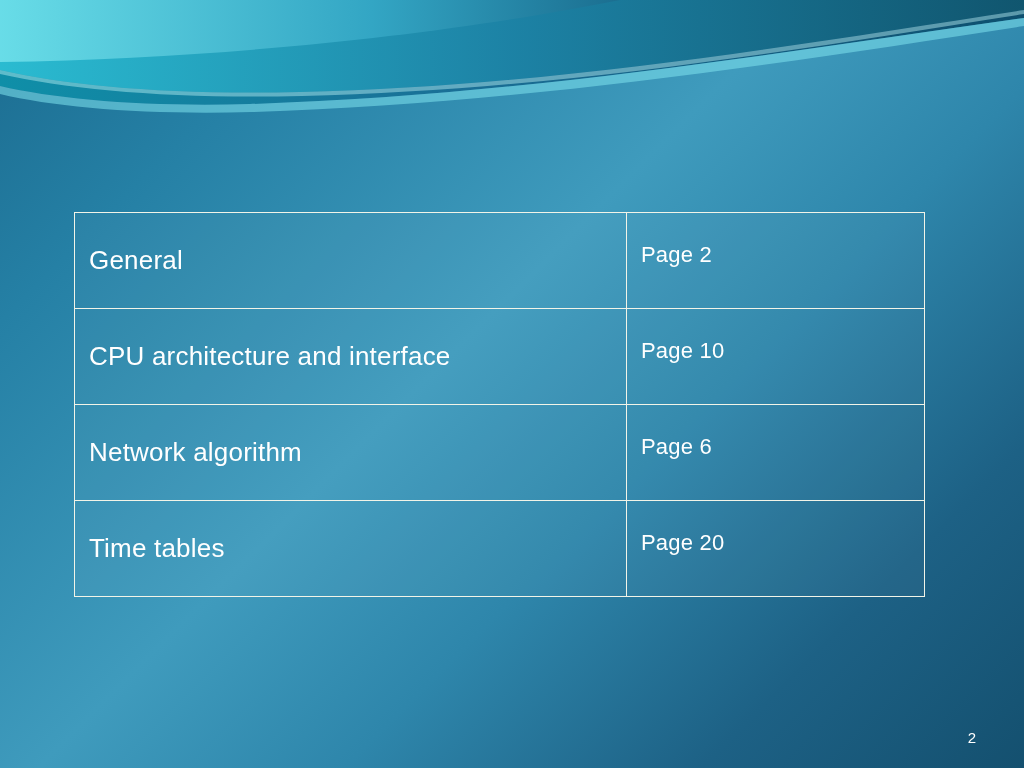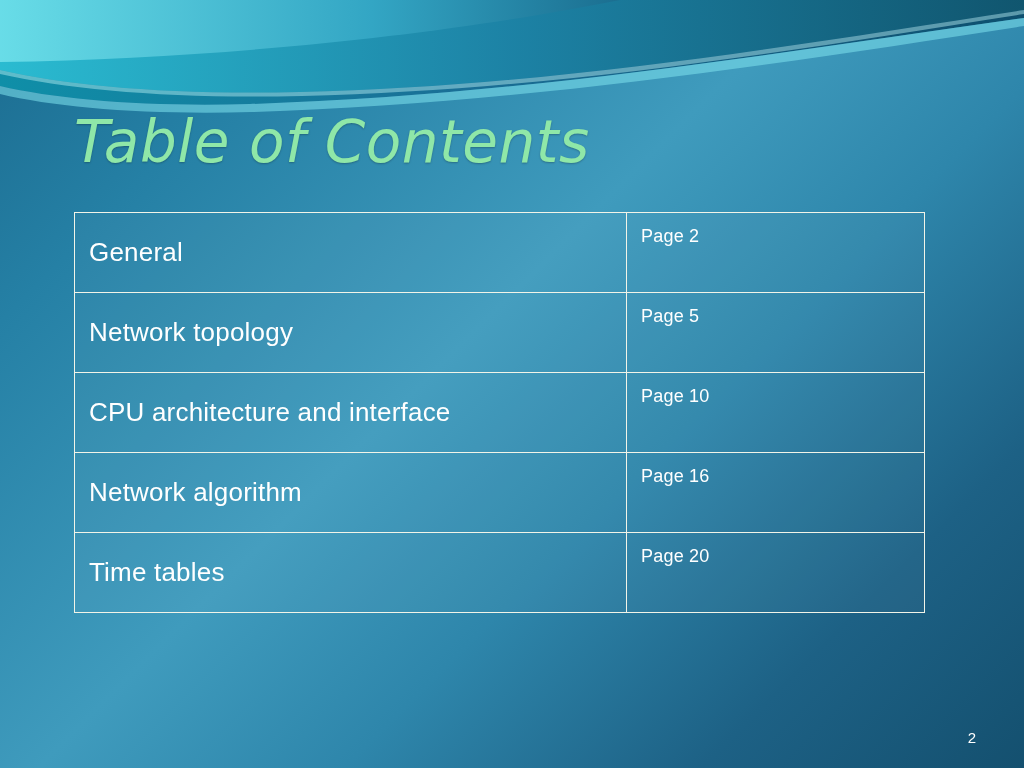--- a/index.html
+++ b/index.html
@@ -62,24 +62,24 @@
     background: rgba(255,255,255,0.035);
   }
   .toc-table td.section {
     width: 523px;
     font-size: 26px;
     line-height: 1.1;
     letter-spacing: 0.2px;
   }
   .toc-table td.page {
     width: 269px;
-    font-size: 18px;
+    font-size: 22px;
     line-height: 1.1;
     vertical-align: top;
-    padding-top: 14px;
+    padding-top: 30px;
     letter-spacing: 0.2px;
     margin-left: 24px;
   }
 
   .slide-number {
     position: absolute;
     right: 48px;
     bottom: 22px;
     color: #ffffff;
     font-size: 15px;
@@ -108,39 +108,34 @@
         <stop offset="100%" stop-color="#1b6d8f"></stop>
       </linearGradient>
     </defs>
     <path d="M0,0 L1024,0 L1024,18 C780,52 520,96 250,104 C150,107 60,100 0,86 Z" fill="url(#g1)"></path>
     <path d="M0,0 L1024,0 L1024,10 C800,44 560,86 300,92 C170,95 70,86 0,70 Z" fill="url(#g2)" opacity="0.85"></path>
     <path d="M0,0 L620,0 C470,30 250,58 0,62 Z" fill="url(#g3)" opacity="0.9"></path>
     <path d="M0,86 C60,100 150,107 250,104 C520,96 780,52 1024,18 L1024,26 C790,62 520,104 252,112 C150,115 58,108 0,94 Z" fill="#7fe3ef" opacity="0.55"></path>
     <path d="M0,70 C70,86 170,95 300,92 C560,86 800,44 1024,10 L1024,14 C806,48 564,90 302,96 C172,99 72,90 0,74 Z" fill="#bdf3f7" opacity="0.45"></path>
   </svg>
 
-  <div class="title">Table of Contents</div>
 
   <table class="toc-table">
     <tbody>
       <tr>
         <td class="section">General</td>
         <td class="page">Page 2</td>
       </tr>
       <tr>
-        <td class="section">Network topology</td>
-        <td class="page">Page 5</td>
-      </tr>
-      <tr>
         <td class="section">CPU architecture and interface</td>
         <td class="page">Page 10</td>
       </tr>
       <tr>
         <td class="section">Network algorithm</td>
-        <td class="page">Page 16</td>
+        <td class="page">Page 6</td>
       </tr>
       <tr>
         <td class="section">Time tables</td>
         <td class="page">Page 20</td>
       </tr>
     </tbody>
   </table>
 
   <div class="slide-number">2</div>
 </div>

